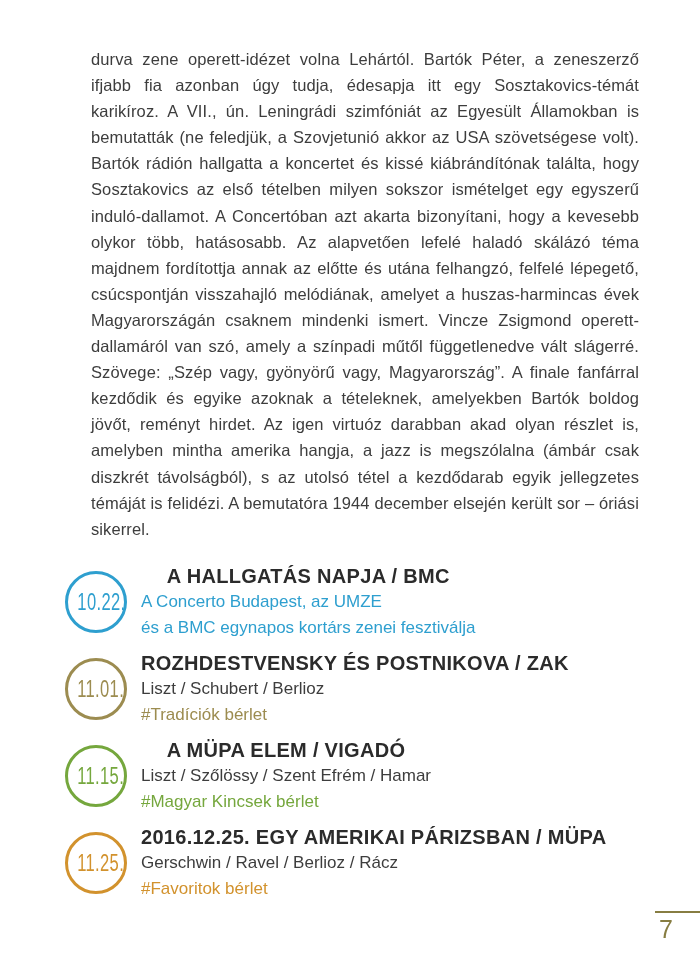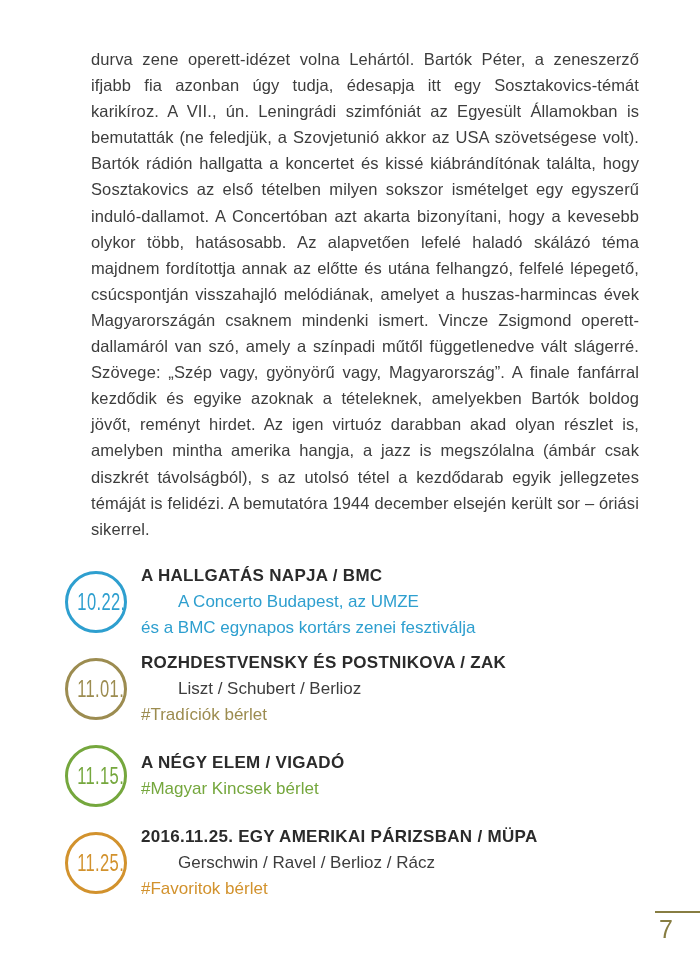--- a/index.html
+++ b/index.html
@@ -50,23 +50,24 @@
     font-weight: 500;
     white-space: nowrap;
     transform: scaleX(0.72);
     letter-spacing: 0.5px;
   }
   .event-text { line-height: 26px; font-size: 17px; }
   .event-title {
     font-weight: bold;
     color: #2b2b2b;
     letter-spacing: 0.3px;
-    font-size: 17px;
+    font-size: 20px;
+    text-align: center;
   }
-  .event-sub { color: #3d3d3d; margin-left: 37px; }
+  .event-sub { color: #3d3d3d; }
   .event-tag { color: var(--accent); }
   .event.sub-accent .event-sub { color: var(--accent); }
 
   
   .page-footer {
     --accent: #877d42;
     position: absolute;
     top: 911px; right: 0; width: 45px;
     border-top: 2px solid var(--accent);
     color: var(--accent);
@@ -107,31 +108,32 @@
         <div class="event-sub">Liszt / Schubert / Berlioz</div>
         <div class="event-tag">#Tradíciók bérlet</div>
       </div>
     </div>
 
     <div class="event" style="--accent: #75a73d;">
       <div class="date-circle">
         <span class="date-text">11.15.</span>
       </div>
       <div class="event-text">
-        <div class="event-title">A NÉGY ELEM / VIGADÓ</div>
+        <div class="event-title">A MÜPA ELEM / VIGADÓ</div>
+        <div class="event-sub">Liszt / Szőlössy / Szent Efrém / Hamar</div>
         <div class="event-tag">#Magyar Kincsek bérlet</div>
       </div>
     </div>
 
     <div class="event" style="--accent: #d2922d;">
       <div class="date-circle">
         <span class="date-text">11.25.</span>
       </div>
       <div class="event-text">
-        <div class="event-title">2016.11.25. EGY AMERIKAI PÁRIZSBAN / MÜPA</div>
+        <div class="event-title">2016.12.25. EGY AMERIKAI PÁRIZSBAN / MÜPA</div>
         <div class="event-sub">Gerschwin / Ravel / Berlioz / Rácz</div>
         <div class="event-tag">#Favoritok bérlet</div>
       </div>
     </div>
 
   </div>
 
   <div class="page-footer" style="--accent: #877d42;">
     <span class="page-number">7</span>
   </div>

